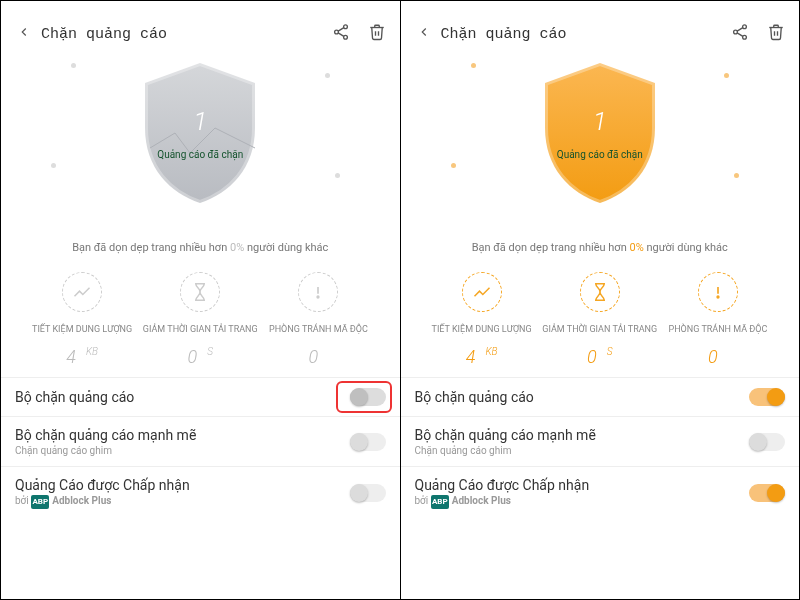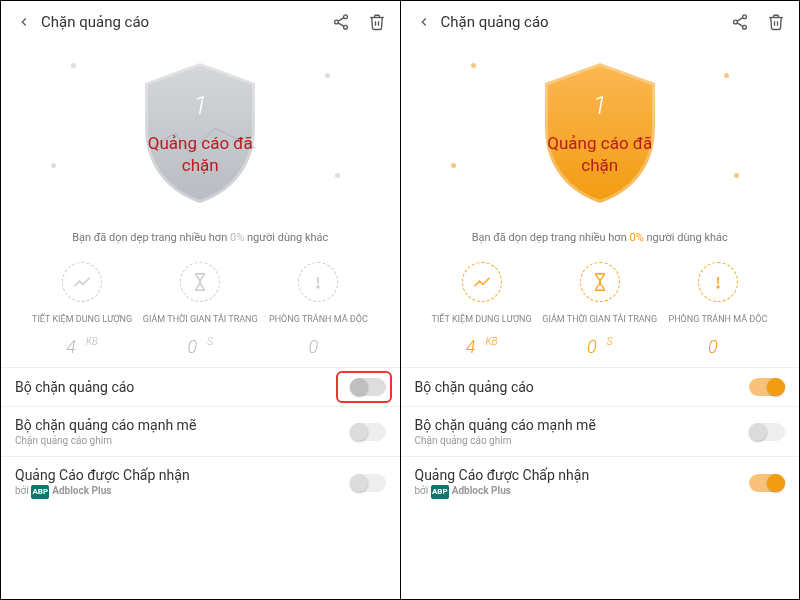--- a/index.html
+++ b/index.html
@@ -1,30 +1,30 @@
 <!DOCTYPE html>
 <html><head>
 <meta charset="utf-8">
 <style>
   * { margin: 0; padding: 0; box-sizing: border-box; }
   body { font-family: -apple-system, BlinkMacSystemFont, "Segoe UI", Roboto, Arial, sans-serif; background: #fff; width: 800px; height: 600px; display: flex; border: 1px solid #000; }
   .pane { width: 399px; height: 598px; position: relative; }
   .divider { width: 1px; background: #000; }
-  .header { display: flex; align-items: center; height: 42px; padding: 0 12px; }
+  .header { display: flex; align-items: flex-end; height: 42px; padding: 0 12px; font-family: Liberation Mono, monospace; }
   .back { width: 22px; height: 22px; display: flex; align-items: center; justify-content: center; color: #555; }
   .title { flex: 1; font-size: 15px; color: #333; margin-left: 6px; font-weight: 400; }
   .hicons { display: flex; gap: 14px; }
   .hicon { width: 22px; height: 22px; display: flex; align-items: center; justify-content: center; color: #555; }
   .shield-area { height: 180px; display: flex; align-items: center; justify-content: center; position: relative; }
   .dotpoint { position: absolute; width: 5px; height: 5px; border-radius: 50%; z-index:0;}
   .shield { position: relative; width: 130px; height: 150px; display: flex; flex-direction: column; align-items: center; justify-content: center; }
   .shield svg { position: absolute; inset: 0; z-index: 1;}
   .shield-num { font-size: 26px; color: #fff; font-style: italic; font-weight: 300; z-index: 2; }
-  .shield-txt { font-size: 17px; color: #b91c1c; text-align: center; line-height: 1.3; margin-top: 12px; z-index: 2; }
-  .subtext { text-align: center; font-size: 11px; color: #777; margin-top: 8px; padding: 0 20px; }
+  .shield-txt { font-size: 10px; color: #14532d; text-align: center; line-height: 1.3; margin-top: 12px; z-index: 2; }
+  .subtext { text-align: center; font-size: 11px; color: #777; margin-top: 18px; padding: 0 20px; }
   .pct { color: #f39c12; }
   .pct.grey { color: #bbb; }
   .stats { display: flex; justify-content: space-between; margin-top: 18px; padding: 0 22px; }
   .stat { flex: 1; display: flex; flex-direction: column; align-items: center; text-align: center; }
   .stat-ico { width: 40px; height: 40px; border: 1px dashed #ccc; border-radius: 50%; display: flex; align-items: center; justify-content: center; margin-bottom: 6px; }
   .orange .stat-ico { border-color: #f5a623; }
   .stat-lbl { font-size: 9px; color: #888; line-height: 1.3; margin-bottom: 4px; height: 24px; display:flex; align-items:center;}
   .stat-val { font-size: 18px; font-style: italic; font-weight: 300; }
   .stat-unit { font-size: 10px; margin-left: 10px; vertical-align: top; }
   .grey .stat-val { color: #bbb; }

